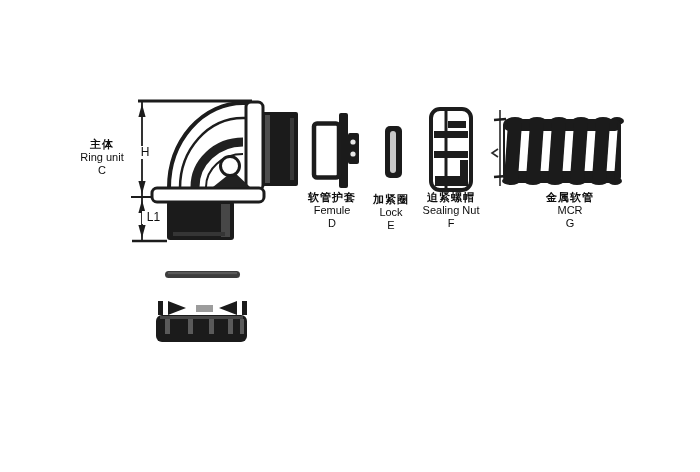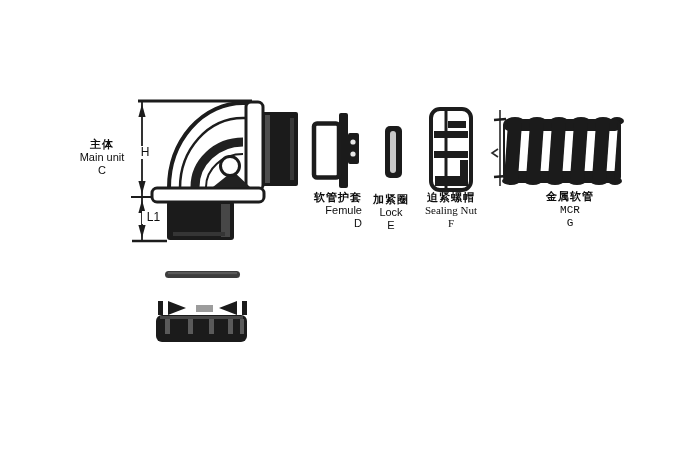--- a/index.html
+++ b/index.html
@@ -128,46 +128,46 @@
         <rect x="188" y="319" width="5" height="15"></rect>
         <rect x="209" y="319" width="5" height="15"></rect>
         <rect x="228" y="319" width="5" height="15"></rect>
         <rect x="240" y="319" width="4" height="15"></rect>
       </g>
     </g>
   </svg>
 
   <div class="label" style="left:57px;top:138px;width:90px;">
     <span class="zh">主体</span>
-    <span class="en">Main unit</span>
+    <span class="en">Ring unit</span>
     <span class="code">C</span>
   </div>
 
   <div class="dim" style="left:137px;top:146px;width:14px;">H</div>
   <div class="dim" style="left:142px;top:211px;width:21px;">L1</div>
 
-  <div class="label" style="left:272px;top:191px;width:90px;text-align:right;">
+  <div class="label" style="left:287px;top:191px;width:90px;">
     <span class="zh">软管护套</span>
     <span class="en">Femule</span>
     <span class="code">D</span>
   </div>
 
   <div class="label" style="left:351px;top:193px;width:80px;">
     <span class="zh">加紧圈</span>
     <span class="en">Lock</span>
     <span class="code">E</span>
   </div>
 
-  <div class="label" style="left:405px;top:191px;width:92px;font-family:Liberation Serif, serif;">
+  <div class="label" style="left:405px;top:191px;width:92px;">
     <span class="zh">迫紧螺帽</span>
     <span class="en">Sealing Nut</span>
     <span class="code">F</span>
   </div>
 
-  <div class="label" style="left:525px;top:191px;width:90px;font-family:Liberation Mono, monospace;">
+  <div class="label" style="left:525px;top:191px;width:90px;">
     <span class="zh">金属软管</span>
     <span class="en">MCR</span>
     <span class="code">G</span>
   </div>
 
 
 
 </div>
 
 </body></html>

